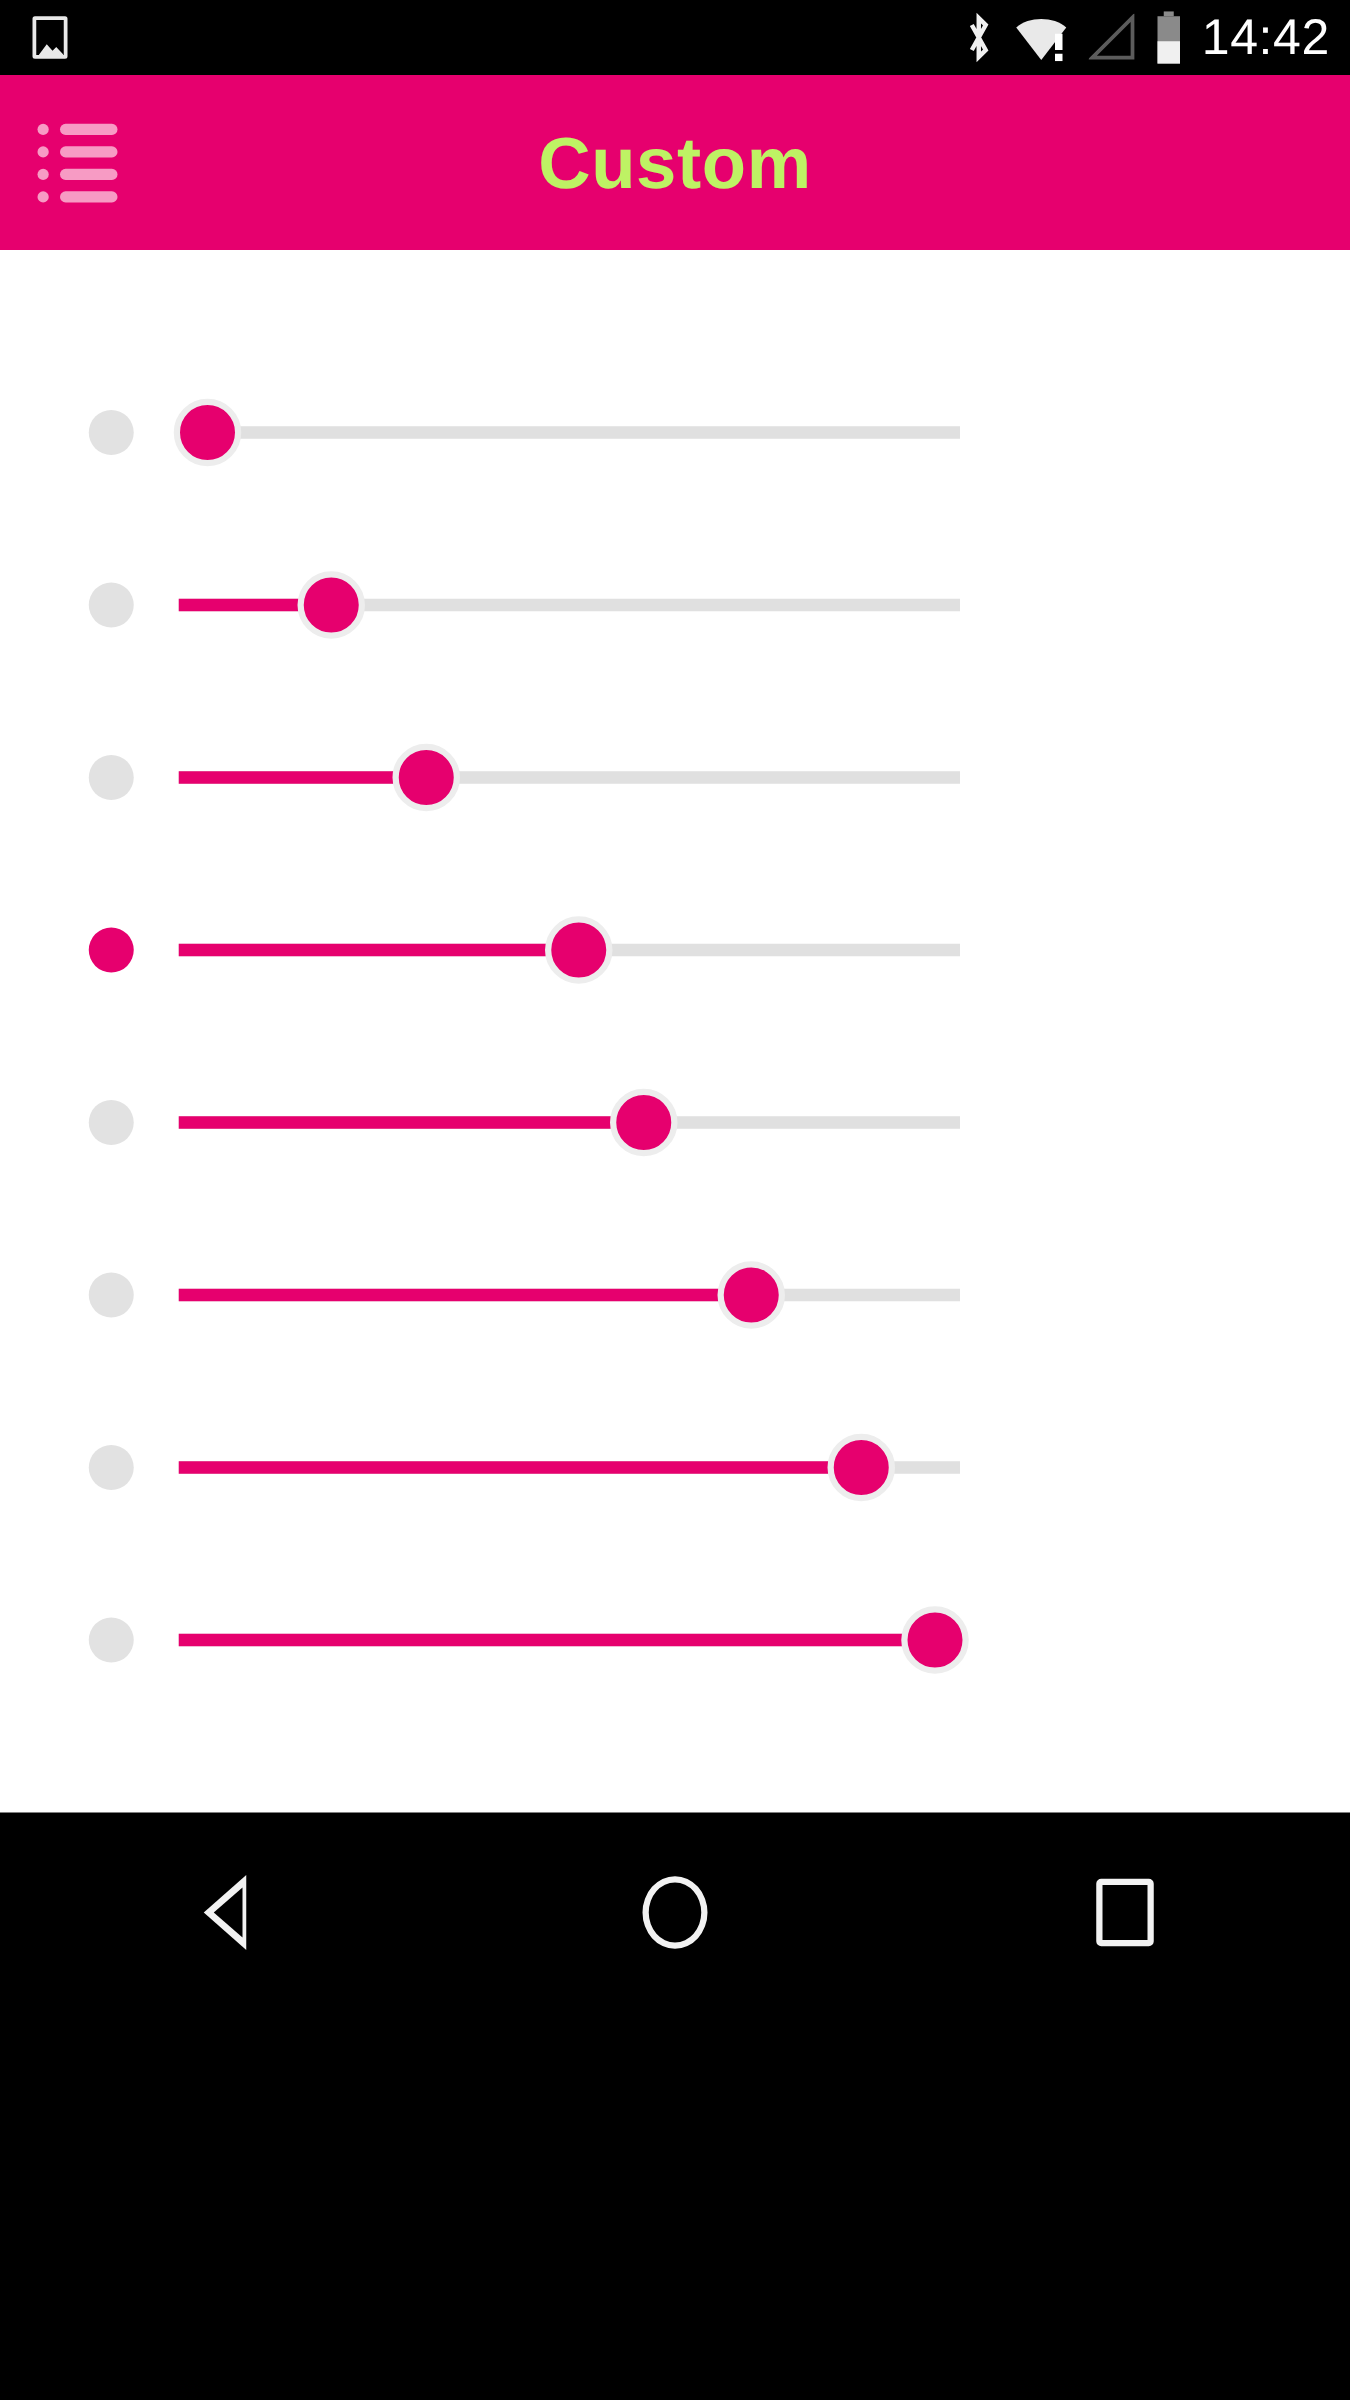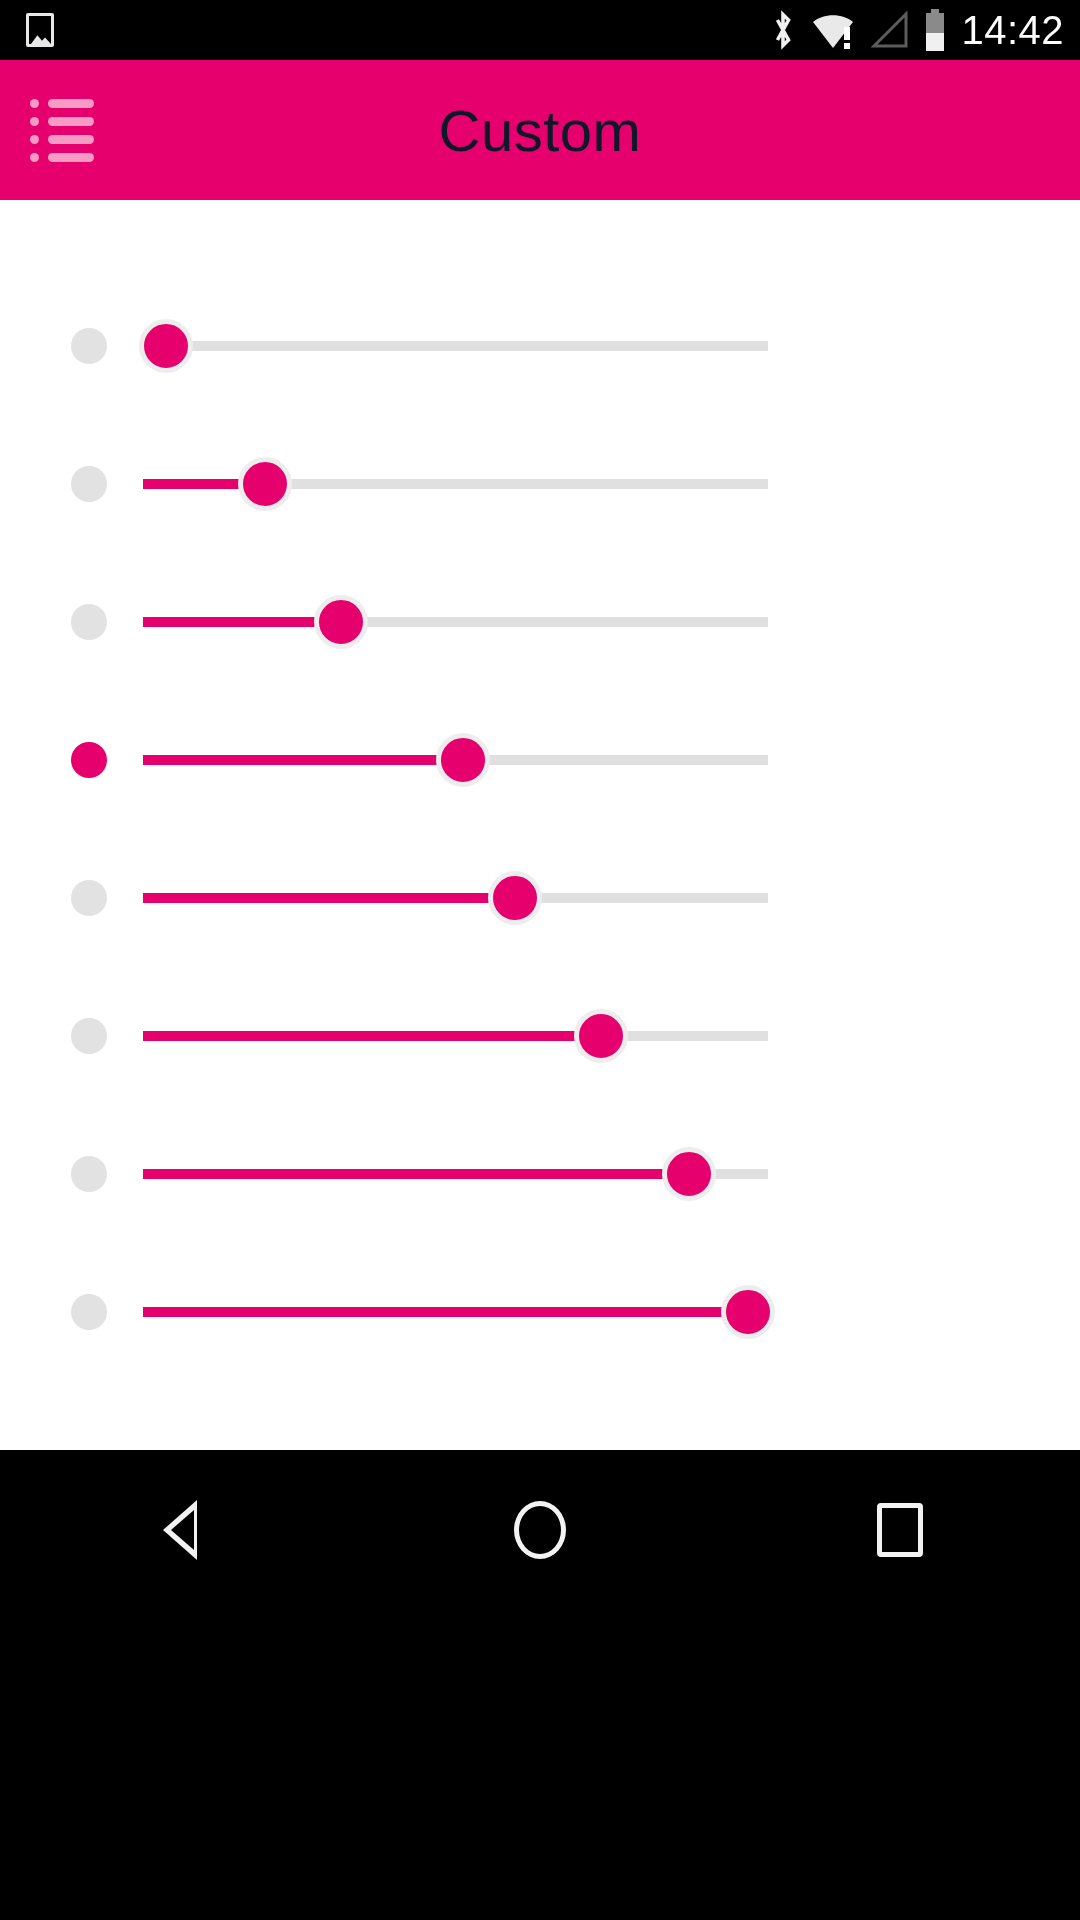--- a/index.html
+++ b/index.html
@@ -19,21 +19,21 @@
   .gallery-icon::after { content:""; position:absolute; left:2px; bottom:0; width:20px; height:12px;
     background:#e8e8e8; clip-path:polygon(0% 100%, 32% 28%, 55% 72%, 70% 46%, 100% 100%); }
   .sb-time { color:#ffffff; font-size:40px; letter-spacing:0.5px; line-height:60px;
     font-family:"Liberation Sans", sans-serif; }
   .icon-sv { display:block; }
 
   
   .appbar { position:absolute; top:60px; left:0; width:1080px; height:140px; }
   .appbar-title { position:absolute; left:0; top:0; width:1080px; height:140px;
     display:flex; align-items:center; justify-content:center;
-    color:#0f172a; font-size:58px; font-weight:400; letter-spacing:0.5px; }
+    color:#bef264; font-size:58px; font-weight:700; letter-spacing:0.5px; }
   .menu-btn { position:absolute; left:30px; top:38px; width:64px; height:64px;
     display:flex; flex-direction:column; justify-content:center; gap:9px; padding:4px 0; }
   .menu-row { display:flex; align-items:center; gap:9px; height:9px; }
   .menu-dot { width:9px; height:9px; border-radius:50%; background:#F79BC4; flex:0 0 auto; }
   .menu-bar { height:9px; width:46px; border-radius:5px; background:#F79BC4; }
 
   
   .content { position:absolute; top:200px; left:0; width:1080px; height:1250px; background:#fff; }
   .slider-row { position:absolute; left:0; width:1080px; height:72px; }
   .row-dot { position:absolute; left:71px; top:18px; width:36px; height:36px; border-radius:50%; }

